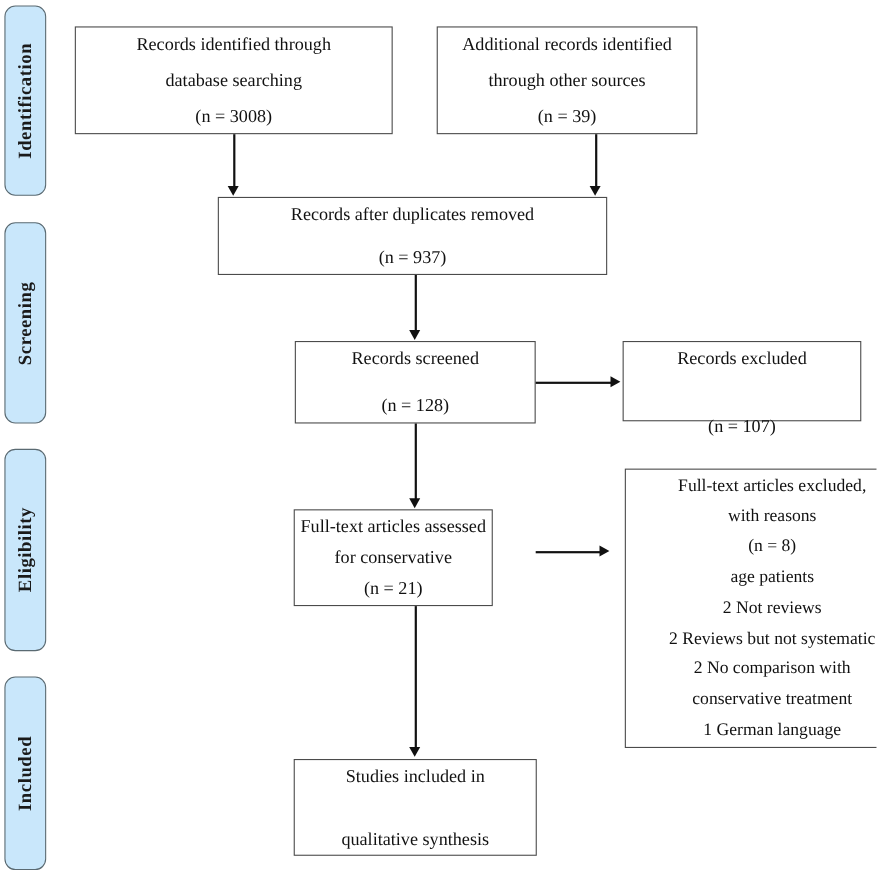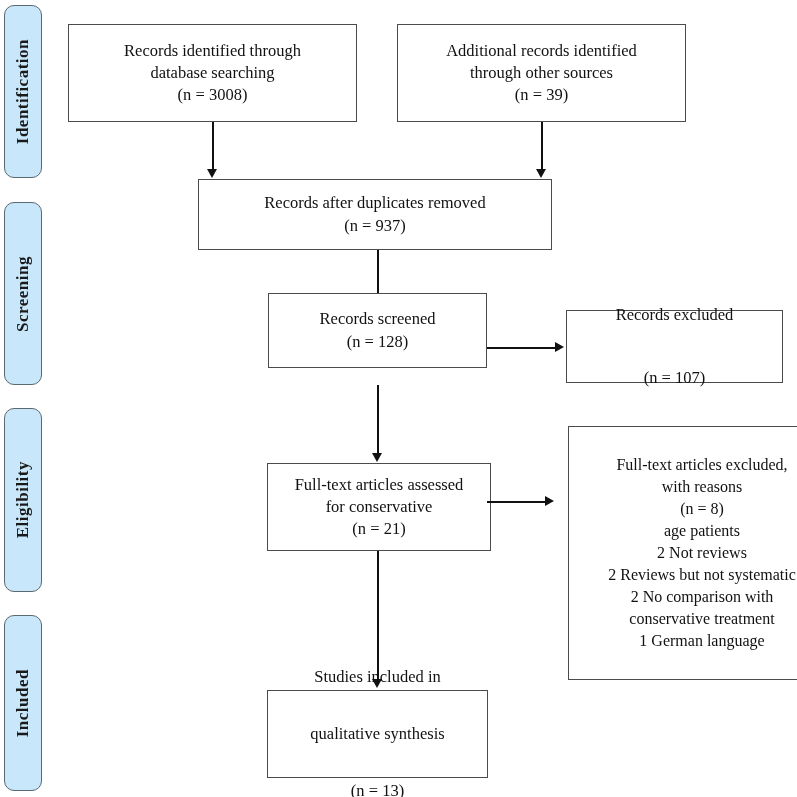--- a/index.html
+++ b/index.html
@@ -38,21 +38,21 @@
   }
   
   .flow-box {
     position: absolute;
     box-sizing: border-box;
     background: #ffffff;
     border: 1.6px solid #4b4b4b;
     display: flex;
     flex-direction: column;
     align-items: center;
-    justify-content: center;
+    justify-content: space-between;
     text-align: center;
     padding: 4px 8px;
   }
   .flow-box .line {
     display: block;
     font-size: 16.5px;
     line-height: 1.34;
     color: #111111;
     white-space: nowrap;
   }
@@ -104,57 +104,57 @@
   <div class="stage-tab" style="left:4px; top:615px; width:38px; height:176px;">
     <span class="stage-label">Included</span>
   </div>
 
   <div class="flow-box" style="left:68px; top:24px; width:289px; height:98px;">
     <span class="line">Records identified through</span>
     <span class="line">database searching</span>
     <span class="line">(n = 3008)</span>
   </div>
 
-  <div class="flow-box" style="left:397px; top:24px; width:289px; height:98px;">
+  <div class="flow-box" style="left:397px; top:24px; width:237px; height:98px;">
     <span class="line">Additional records identified</span>
     <span class="line">through other sources</span>
     <span class="line">(n = 39)</span>
   </div>
 
   <div class="conn v" style="left:212px; top:122px; height:48px;"></div>
   <div class="arrow-down" style="left:207px; top:169px;"></div>
 
   <div class="conn v" style="left:541px; top:122px; height:48px;"></div>
   <div class="arrow-down" style="left:536px; top:169px;"></div>
 
   <div class="flow-box" style="left:198px; top:179px; width:354px; height:71px;">
     <span class="line">Records after duplicates removed</span>
     <span class="line">(n = 937)</span>
   </div>
 
   <div class="conn v" style="left:377px; top:250px; height:51px;"></div>
   <div class="arrow-down" style="left:372px; top:300px;"></div>
 
-  <div class="flow-box" style="left:268px; top:293px; width:219px; height:75px;">
+  <div class="flow-box" style="left:268px; top:310px; width:219px; height:75px;">
     <span class="line">Records screened</span>
     <span class="line">(n = 128)</span>
   </div>
 
   <div class="flow-box" style="left:566px; top:310px; width:217px; height:73px;gap:40px;">
     <span class="line">Records excluded</span>
     <span class="line">(n = 107)</span>
   </div>
 
   <div class="conn h" style="left:487px; top:347px; width:69px;"></div>
   <div class="arrow-right" style="left:555px; top:342px;"></div>
 
   <div class="conn v" style="left:377px; top:385px; height:69px;"></div>
   <div class="arrow-down" style="left:372px; top:453px;"></div>
 
-  <div class="flow-box" style="left:267px; top:463px; width:224px; height:88px;">
+  <div class="flow-box" style="left:267px; top:463px; width:181px; height:88px;">
     <span class="line">Full-text articles assessed</span>
     <span class="line">for conservative</span>
     <span class="line">(n = 21)</span>
   </div>
 
   <div class="flow-box reasons" style="left:568px; top:426px; width:268px; height:254px;">
     <span class="line">Full-text articles excluded,</span>
     <span class="line">with reasons</span>
     <span class="line">(n = 8)</span>
     <span class="line">age patients</span>

